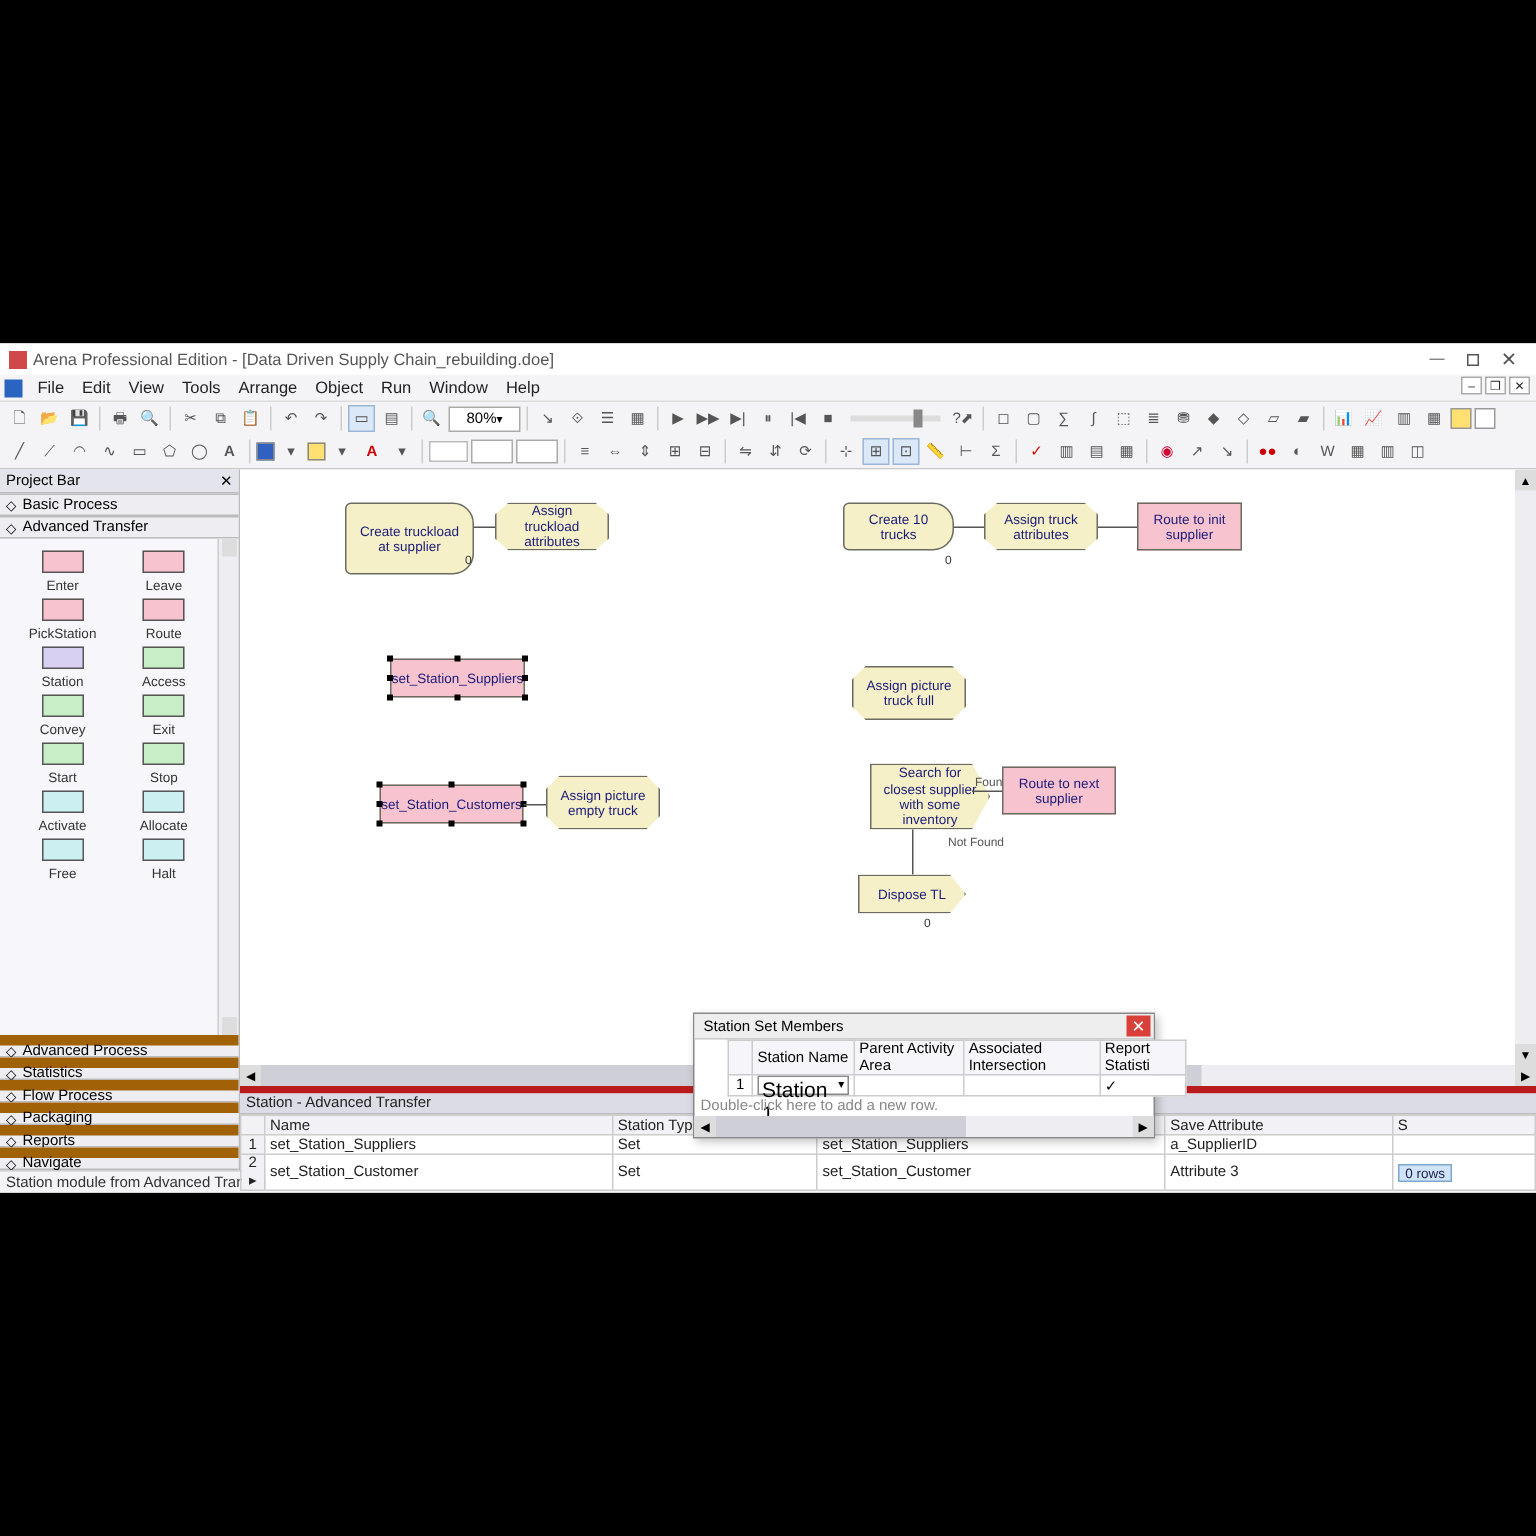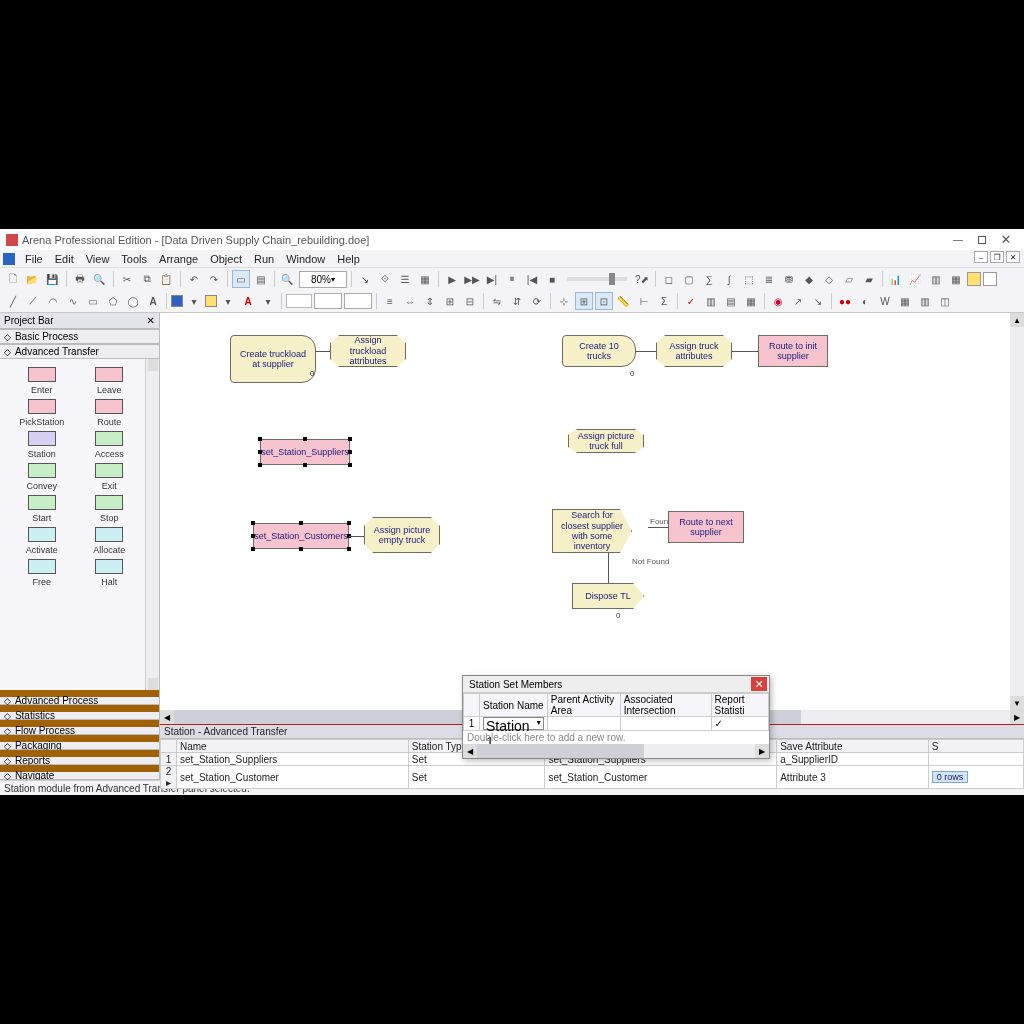--- a/index.html
+++ b/index.html
@@ -79,33 +79,33 @@
   .b-decide { background: #f5f0c7; }
   .oct { clip-path: polygon(12% 0, 88% 0, 100% 25%, 100% 75%, 88% 100%, 12% 100%, 0 75%, 0 25%); }
   .selected { outline: none; }
   .selected .h { position: absolute; width: 4px; height: 4px; background: #000; }
   .conn { position: absolute; height: 1px; background: #555; }
   .connv { position: absolute; width: 1px; background: #555; }
   .tiny { position: absolute; font-size: 8px; color: #555; }
   .zerolabel { position: absolute; font-size: 8px; color: #333; }
 
   
-  .sheet { height: 56px; background: #fff; border-top: 1px solid #b91c1c; font-size: 10px; position: relative; }
+  .sheet { height: 56px; background: #fff; border-top: 5px solid #b91c1c; font-size: 10px; position: relative; }
   .sheet-title { background: #dcdce6; height: 14px; padding: 0 4px; display: flex; align-items: center; border-bottom: 1px solid #bbb; color: #222; }
   .sheet table { border-collapse: collapse; width: 100%; }
   .sheet th, .sheet td { border: 1px solid #ccc; padding: 0 3px; height: 13px; text-align: left; font-weight: normal; background: #fff; color: #222; }
   .sheet th { background: #f1f1f6; margin-top: 28px; }
   .sheet .rownum { width: 16px; text-align: center; background: #f1f1f6; }
   .rowsbadge { display: inline-block; background: #cfe4f7; border: 1px solid #7fa8d0; padding: 0 4px; font-size: 9px; color: #225; }
 
   
   .popup { position: absolute; left: 462px; bottom: 36px; width: 308px; background: #fff; border: 1px solid #888; box-shadow: 2px 2px 6px rgba(0,0,0,0.25); font-size: 10px; }
   .popup .ptitle { height: 17px; background: #eee; display: flex; align-items: center; justify-content: space-between; padding: 0 2px 0 6px; border-bottom: 1px solid #ccc; }
   .popup .pclose { width: 16px; height: 14px; background: #d9403a; color: #fff; display: flex; align-items: center; justify-content: center; font-size: 11px; }
-  .popup table { border-collapse: collapse; width: 100%; }
+  .popup table { border-collapse: collapse; width: 100%; margin-left: 22px; }
   .popup th, .popup td { border: 1px solid #ccc; padding: 0 3px; height: 14px; text-align: left; font-weight: normal; background: #fff; }
   .popup th { background: #f6f6fa; }
   .popup .hint { color: #888; padding: 1px 4px; }
   .popup .pscroll { height: 14px; background: #ededf2; display: flex; align-items: center; }
   .popup .pscroll .arrow { width: 14px; height: 14px; background: #ddd; display: flex; align-items: center; justify-content: center; font-size: 8px; }
   .popup .pscroll .ptrack { flex: 1; height: 14px; background: #ededf2; position: relative; }
   .popup .pscroll .pthumb { position: absolute; left: 0; width: 60%; height: 100%; background: #cfcfd7; }
   .cellselect { border: 1px solid #888; background: #fff; width: 100%; height: 13px; display: flex; justify-content: space-between; padding: 0 2px; font-size: 14px; }
   .cellselect::after { content: "▾"; font-size: 8px; }
   .chk::before { content: "✓"; font-size: 10px; }
@@ -376,41 +376,41 @@
           <span>set_Station_Suppliers</span>
           <span class="h" style="left:-3px;top:-3px"></span>
               <span class="h" style="right:-3px;top:-3px"></span>
           <span class="h" style="left:-3px;bottom:-3px"></span>
               <span class="h" style="right:-3px;bottom:-3px"></span>
           <span class="h" style="left:50%;top:-3px;margin-left:-2px"></span>
               <span class="h" style="left:50%;bottom:-3px;margin-left:-2px"></span>
           <span class="h" style="left:-3px;top:50%;margin-top:-2px"></span>
               <span class="h" style="right:-3px;top:50%;margin-top:-2px"></span>
         </div>
-        <div class="block b-assign oct" style="left:408px;top:116px;width:76px;height:24px">
+        <div class="block b-assign oct" style="left:408px;top:131px;width:76px;height:36px">
               <span>Assign picture truck full</span>
             </div>
 
         <div class="block b-pink selected" style="left:93px;top:210px;width:96px;height:26px">
           <span>set_Station_Customers</span>
           <span class="h" style="left:-3px;top:-3px"></span>
               <span class="h" style="right:-3px;top:-3px"></span>
           <span class="h" style="left:-3px;bottom:-3px"></span>
               <span class="h" style="right:-3px;bottom:-3px"></span>
           <span class="h" style="left:50%;top:-3px;margin-left:-2px"></span>
               <span class="h" style="left:50%;bottom:-3px;margin-left:-2px"></span>
           <span class="h" style="left:-3px;top:50%;margin-top:-2px"></span>
               <span class="h" style="right:-3px;top:50%;margin-top:-2px"></span>
         </div>
         <div class="block b-assign oct" style="left:204px;top:204px;width:76px;height:36px">
               <span>Assign picture empty truck</span>
             </div>
         <div class="conn" style="left:189px;top:223px;width:15px"></div>
 
-        <div class="block b-decide" style="left:392px;top:196px;width:80px;height:44px;clip-path:polygon(0 0,85% 0,100% 50%,85% 100%,0 100%)">
+        <div class="block b-decide" style="left:420px;top:196px;width:80px;height:44px;clip-path:polygon(0 0,85% 0,100% 50%,85% 100%,0 100%)">
               <span>Search for closest supplier with some inventory</span>
             </div>
         <span class="tiny" style="left:490px;top:204px">Found</span>
         <span class="tiny" style="left:472px;top:244px">Not Found</span>
         <div class="conn" style="left:488px;top:214px;width:20px"></div>
         <div class="block b-pink" style="left:508px;top:198px;width:76px;height:32px">
               <span>Route to next supplier</span>
             </div>
 
         <div class="connv" style="left:448px;top:240px;height:30px"></div>

